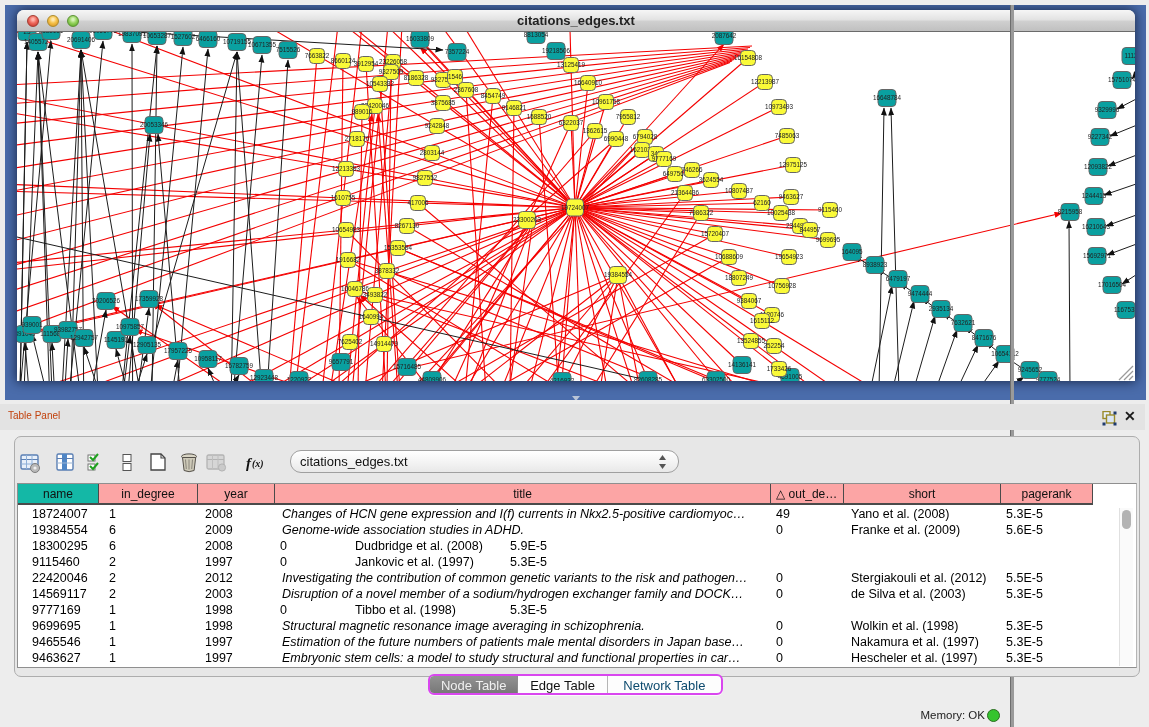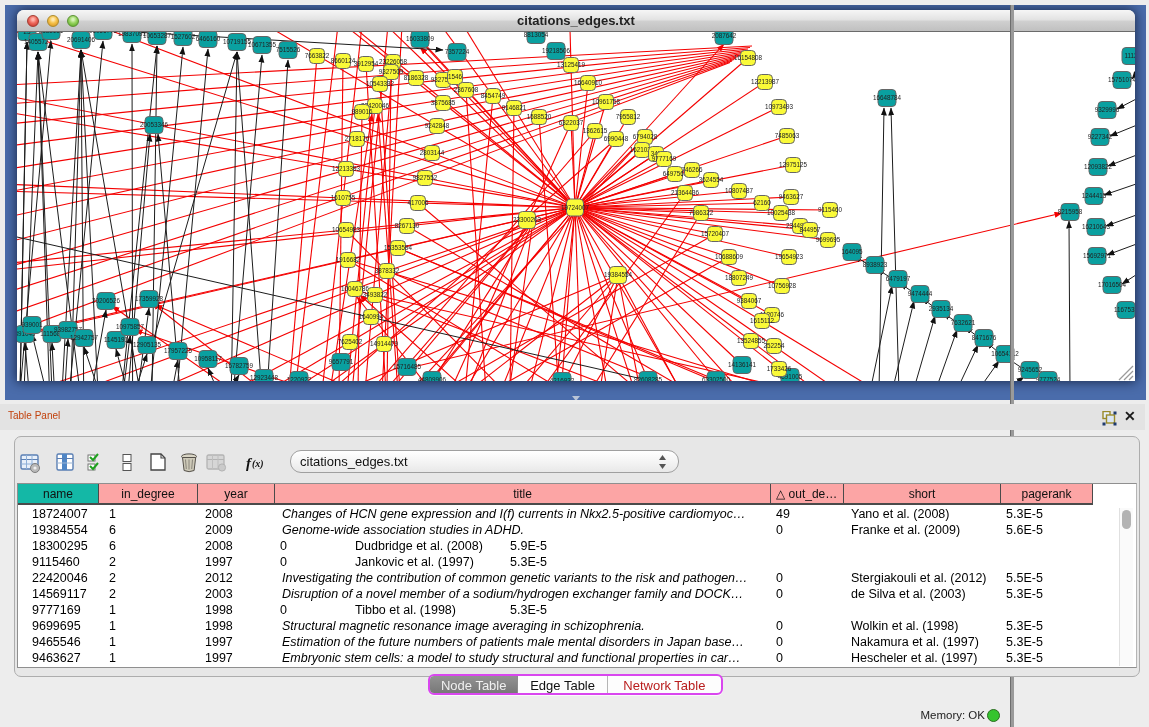--- a/index.html
+++ b/index.html
@@ -58,21 +58,21 @@
 #vthumb { position:absolute; left:2px; top:2px; width:9px; height:19px;
   background:#b3b3b3; border-radius:5px; }
 #tabs { position:absolute; left:428px; top:674px; width:295px; height:21px;
   border:2px solid #d946ef; border-radius:6px; background:#fdfdfd;
   display:flex; font-size:13px; overflow:hidden;
   box-shadow:0 1px 0 rgba(255,255,255,0.7); }
 #tabs div { line-height:19px; text-align:center; }
 #tab1 { width:89px; background:linear-gradient(#929292,#787878); color:#f0f0f0;
   border-right:1px solid #8c8c8c; }
 #tab2 { width:90px; color:#111; border-right:1px solid #b5b5b5; }
-#tab3 { width:114px; color:#b91c1c; }
+#tab3 { width:114px; color:#0c4a6e; }
 #memory { position:absolute; right:29px; top:709px; font-size:11.5px; color:#222; }
 #memdot { position:absolute; right:14px; top:709px; width:13px; height:13px;
   border-radius:50%; background:#35c42e; border:1.5px solid #2a6d1f; }
 </style></head>
 <body>
 <div id="root">
 <div id="frame">
   <div id="window">
     <div id="titlebar">
       <div class="tl" id="tl1"></div>

